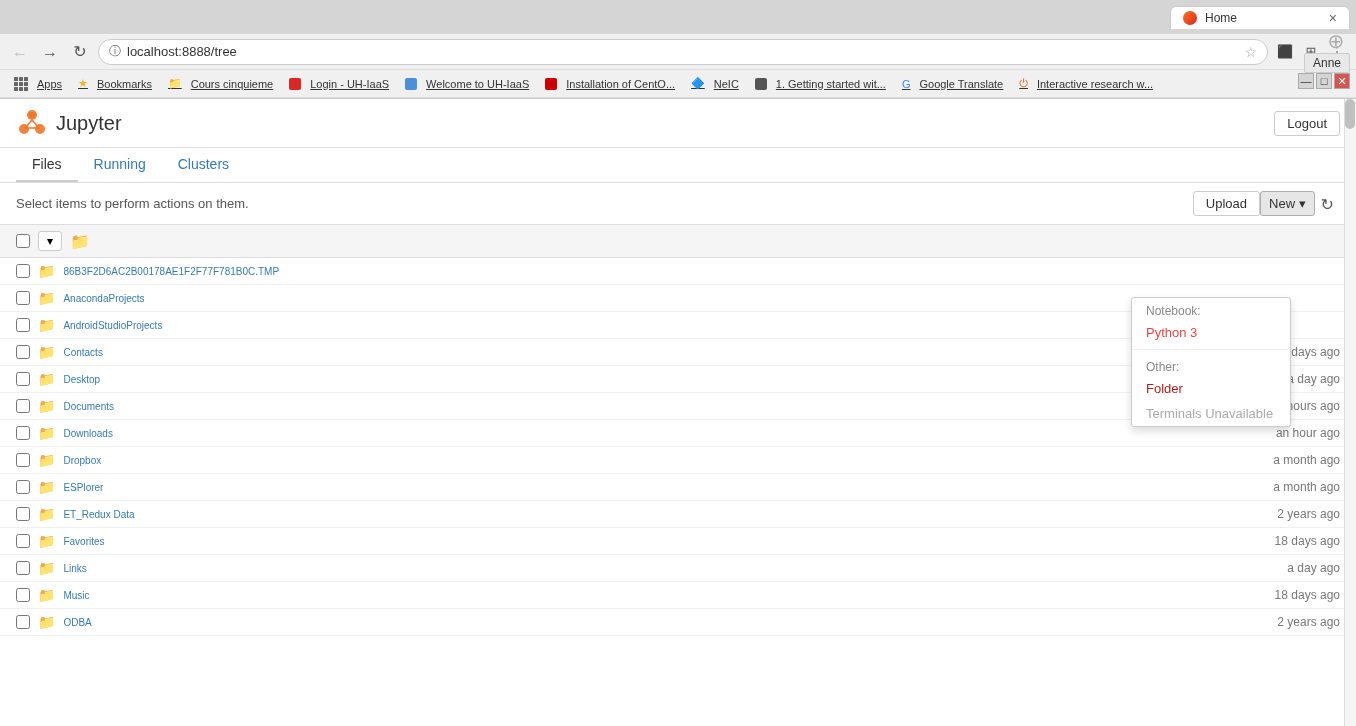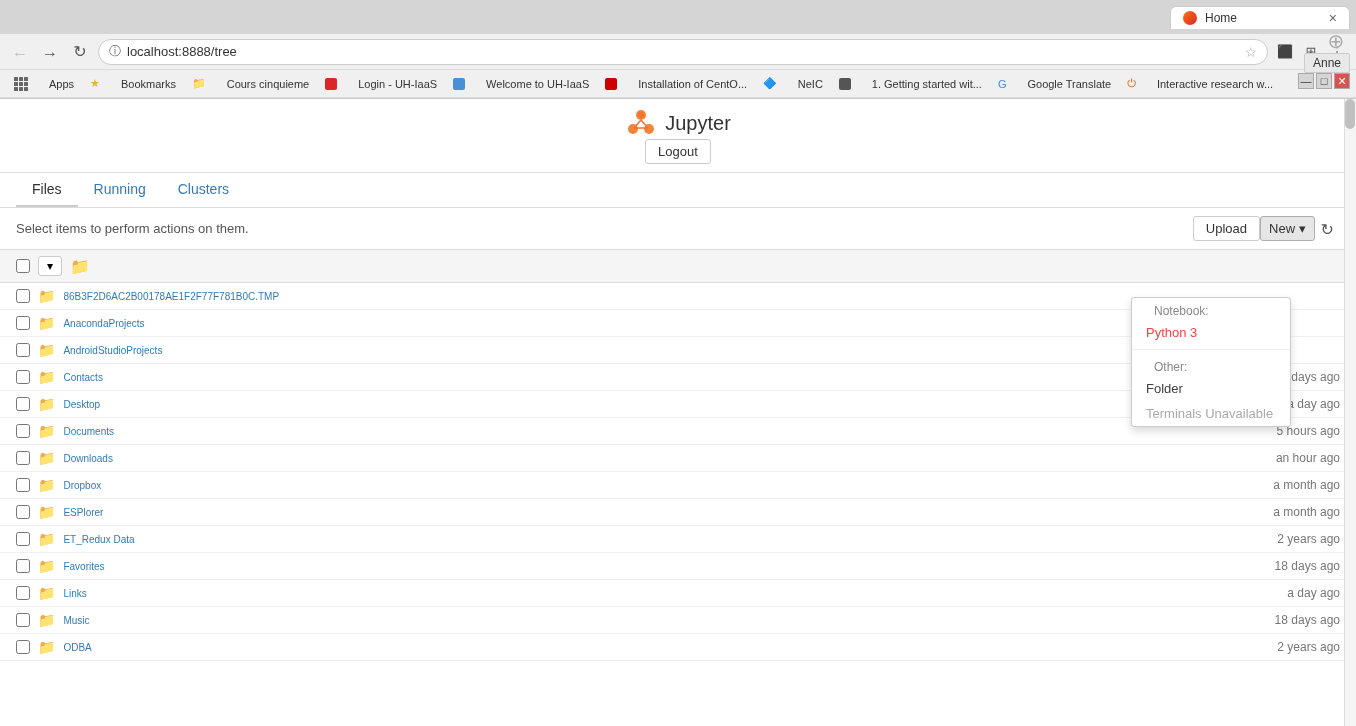--- a/index.html
+++ b/index.html
@@ -19,28 +19,28 @@
     .nav-btn { width: 24px; height: 24px; display: flex; align-items: center; justify-content: center; color: #555; cursor: pointer; font-size: 16px; border-radius: 50%; }
     .nav-btn.disabled { color: #bbb; cursor: default; }
     .address-bar { flex: 1; display: flex; align-items: center; background: white; border: 1px solid #ccc; border-radius: 16px; padding: 2px 10px; height: 26px; gap: 6px; }
     .address-bar .lock-icon { color: #666; font-size: 12px; }
     .address-text { flex: 1; font-size: 13px; color: #333; }
     .star-icon { color: #aaa; font-size: 14px; }
     .nav-right-icons { display: flex; align-items: center; gap: 4px; }
     .nav-icon-btn { width: 22px; height: 22px; display: flex; align-items: center; justify-content: center; color: #555; cursor: pointer; font-size: 13px; }
 
     .bookmarks-bar { display: flex; align-items: center; padding: 2px 8px; background: #f0f0f0; height: 28px; border-bottom: 1px solid #ddd; gap: 4px; overflow: hidden; }
-    .bookmark-item { display: flex; align-items: center; gap: 21px; padding: 2px 6px; font-size: 11px; color: #333; cursor: pointer; white-space: nowrap; border-radius: 3px; }
+    .bookmark-item { display: flex; align-items: center; gap: 9px; padding: 2px 6px; font-size: 11px; color: #333; cursor: pointer; white-space: nowrap; border-radius: 3px; text-decoration: underline; }
     .apps-icon { display: grid; grid-template-columns: repeat(3, 4px); gap: 1px; }
     .apps-icon span { width: 4px; height: 4px; background: #666; border-radius: 0.5px; }
 
     
     .jupyter-content { background: white; height: calc(726px - 34px - 36px - 28px); overflow-y: hidden; position: relative; }
     
-    .jupyter-header { display: flex; align-items: center; justify-content: space-between; padding: 8px 16px; border-bottom: 1px solid #e0e0e0; flex-direction: column; }
+    .jupyter-header { display: flex; align-items: center; justify-content: space-between; padding: 8px 16px; border-bottom: 1px solid #e0e0e0; }
     .jupyter-logo { display: flex; align-items: center; gap: 8px; }
     .jupyter-logo-icon { width: 32px; height: 32px; }
     .jupyter-title { font-size: 20px; color: #333; font-weight: 300; }
     .logout-btn { border: 1px solid #ccc; background: white; padding: 4px 12px; font-size: 13px; cursor: pointer; border-radius: 3px; color: #333; }
 
     .jupyter-tabs { display: flex; padding: 0 16px; border-bottom: 1px solid #ddd; }
     .jupyter-tab { padding: 8px 16px; font-size: 14px; cursor: pointer; color: #337ab7; border-bottom: 2px solid transparent; }
     .jupyter-tab.active { color: #333; border-bottom: 2px solid #ccc; font-weight: normal; }
 
     .file-browser { padding: 0; }
@@ -63,21 +63,21 @@
     .file-folder-icon { color: #dcaa3a; font-size: 14px; flex-shrink: 0; }
     .file-name { flex: 1; color: #337ab7; cursor: pointer; font-size: 10px; }
     .file-date { color: #777; font-size: 12px; white-space: nowrap; }
 
     
     .scroll-track { position: absolute; right: 0; top: 0; bottom: 0; width: 12px; background: #f5f5f5; border-left: 1px solid #ddd; }
     .scroll-thumb { position: absolute; right: 1px; top: 0; width: 10px; height: 30px; background: #c0c0c0; border-radius: 5px; }
 
     
     .dropdown-menu { position: absolute; top: 198px; right: 65px; background: white; border: 1px solid #ccc; box-shadow: 0 4px 8px rgba(0,0,0,0.15); z-index: 100; min-width: 160px; border-radius: 3px; }
-    .dropdown-section-label { padding: 6px 14px 2px; font-size: 12px; color: #888; margin-left: 8px; }
+    .dropdown-section-label { padding: 6px 14px 2px; font-size: 12px; color: #888; }
     .dropdown-item { padding: 5px 14px; font-size: 13px; color: #337ab7; cursor: pointer; }
     .dropdown-item.disabled { color: #aaa; cursor: default; }
     .dropdown-divider { height: 1px; background: #eee; margin: 4px 0; }
 
     
     .user-indicator { position: absolute; top: 6px; right: 20px; background: #e8e8e8; border: 1px solid #ccc; padding: 2px 8px; font-size: 12px; color: #333; border-radius: 2px; }
     .win-btn { width: 16px; height: 16px; display: flex; align-items: center; justify-content: center; font-size: 11px; color: #333; cursor: pointer; border: 1px solid #aaa; background: #d5d5d5; }
   </style>
 </head>
 <body>
@@ -306,16 +306,16 @@
 
   <div class="scroll-track">
     <div class="scroll-thumb"></div>
   </div>
 
   <div class="dropdown-menu">
     <div class="dropdown-section-label">Notebook:</div>
     <div class="dropdown-item" style="color:#ef4444;">Python 3</div>
     <div class="dropdown-divider"></div>
     <div class="dropdown-section-label">Other:</div>
-    <div class="dropdown-item" style="color:#404040;">Folder</div>
+    <div class="dropdown-item" style="color:#b91c1c;">Folder</div>
     <div class="dropdown-item disabled">Terminals Unavailable</div>
   </div>
 </div>
 
 </body></html>

